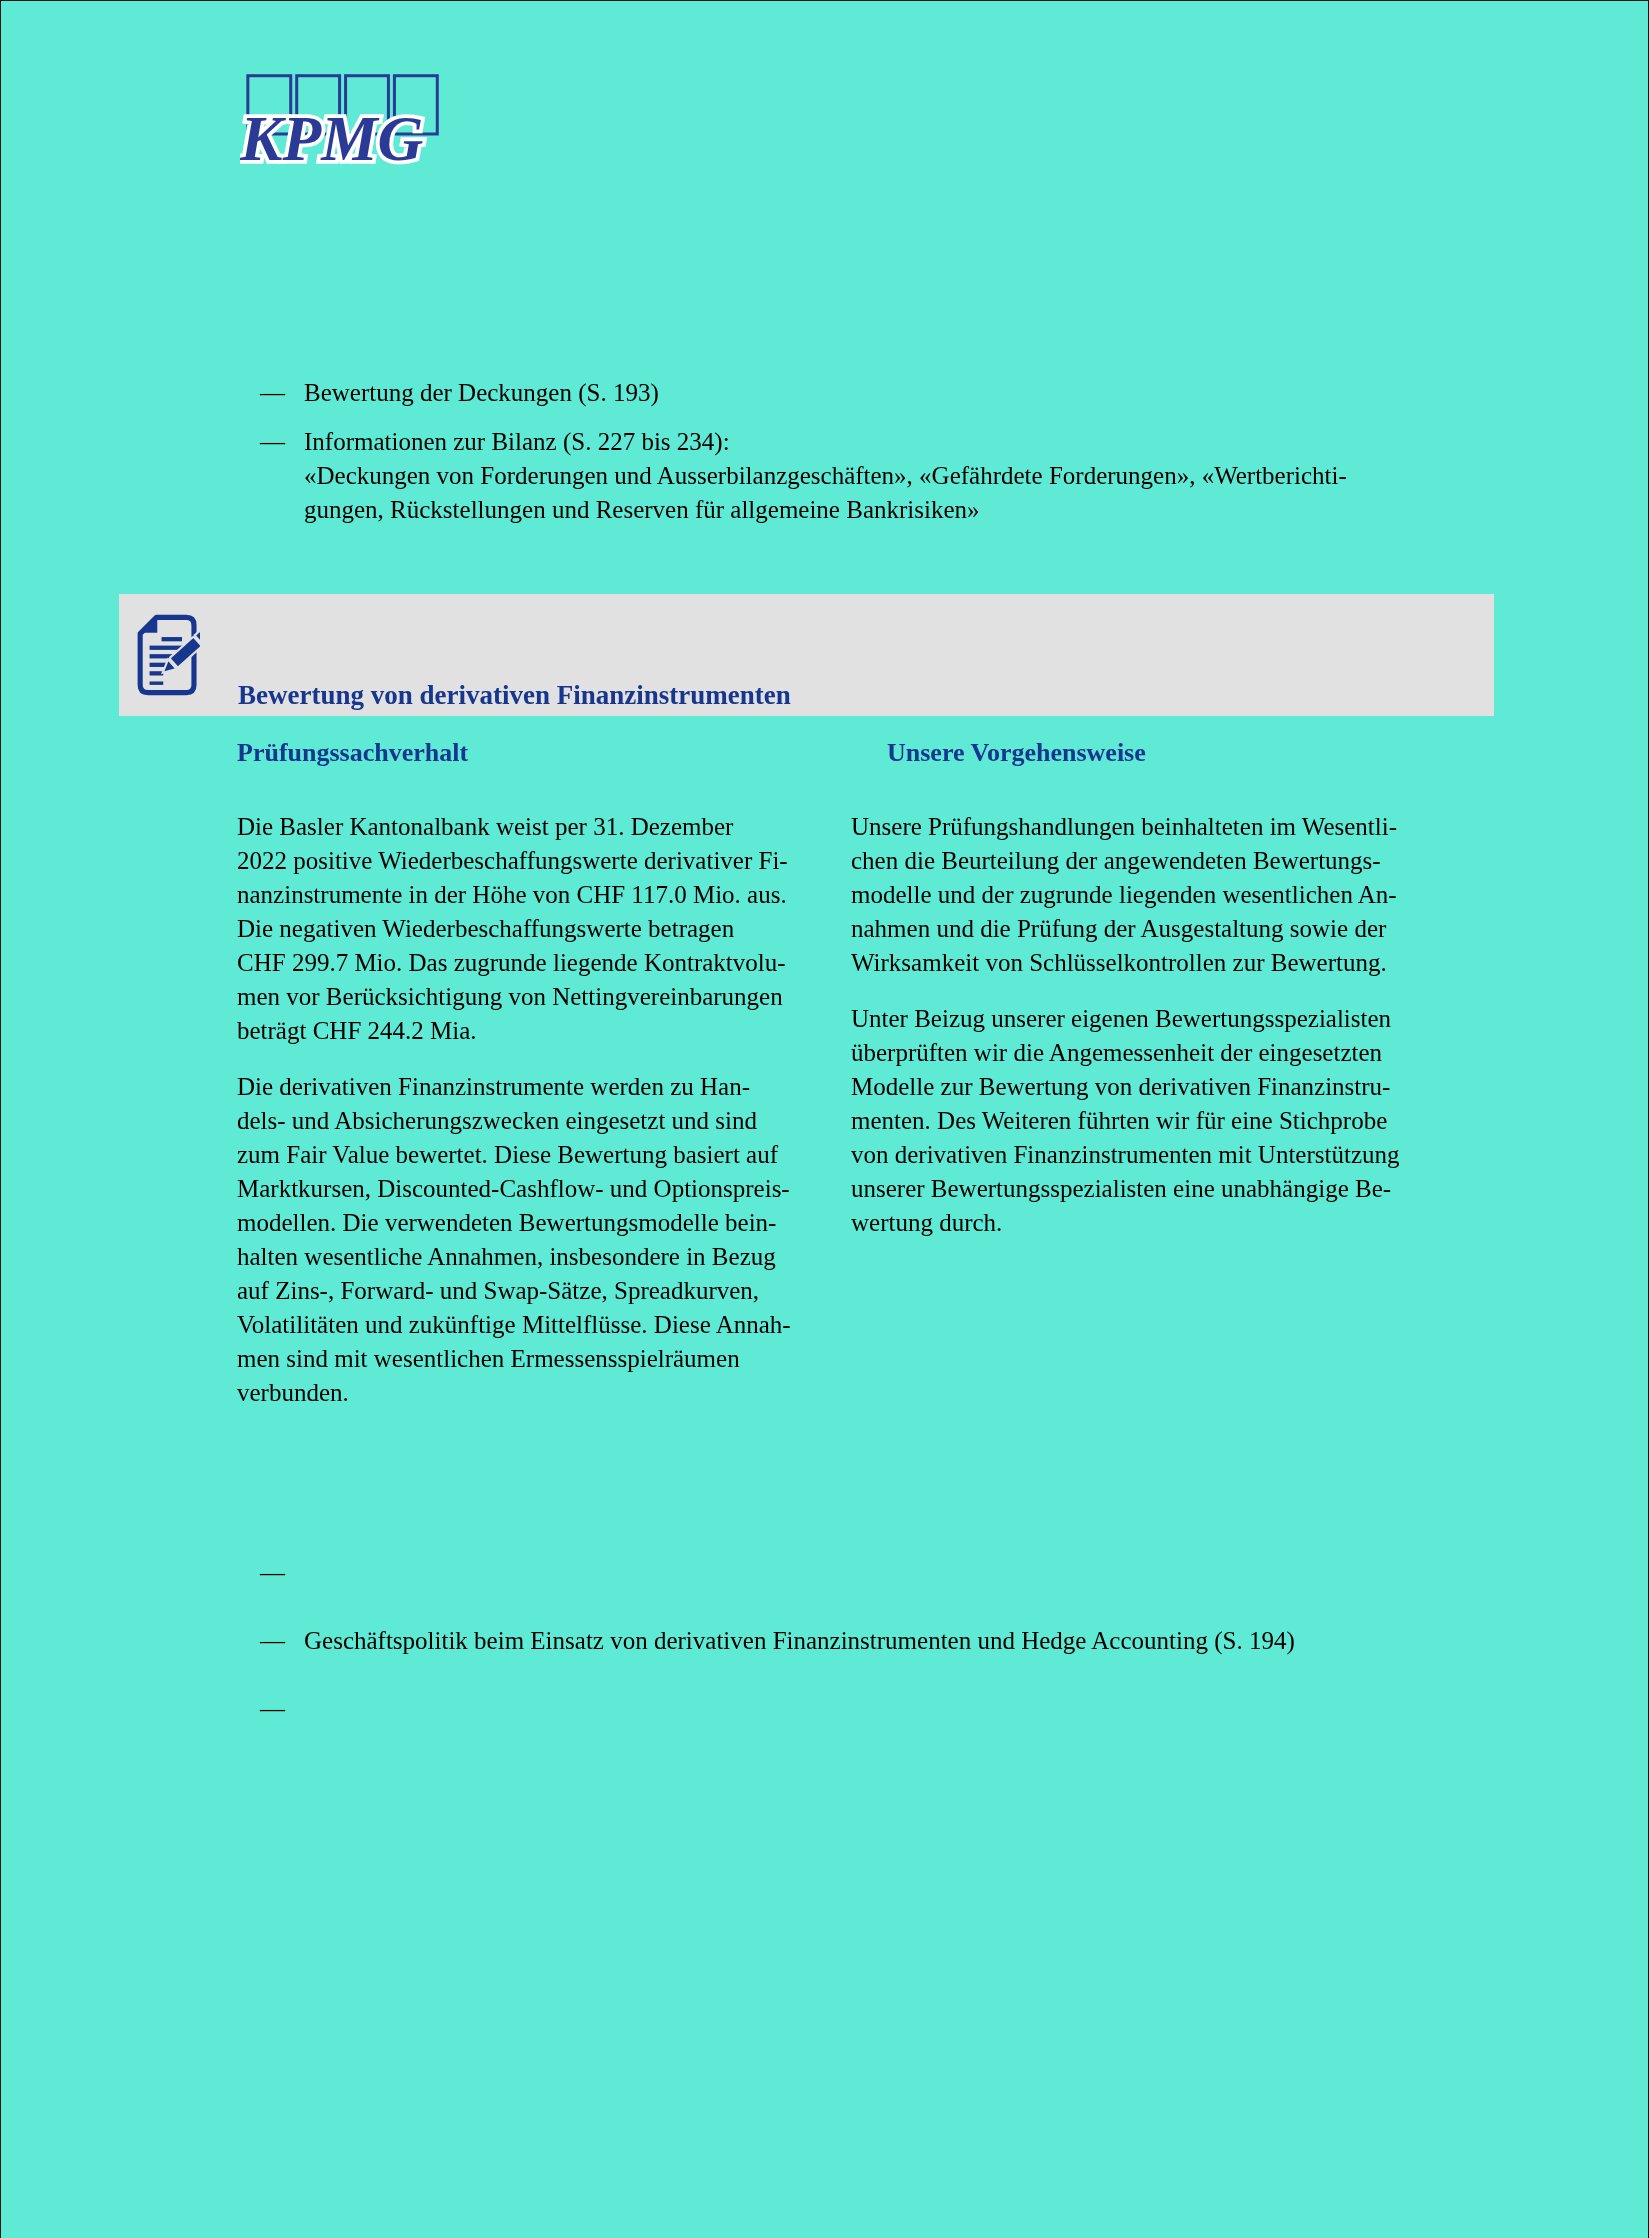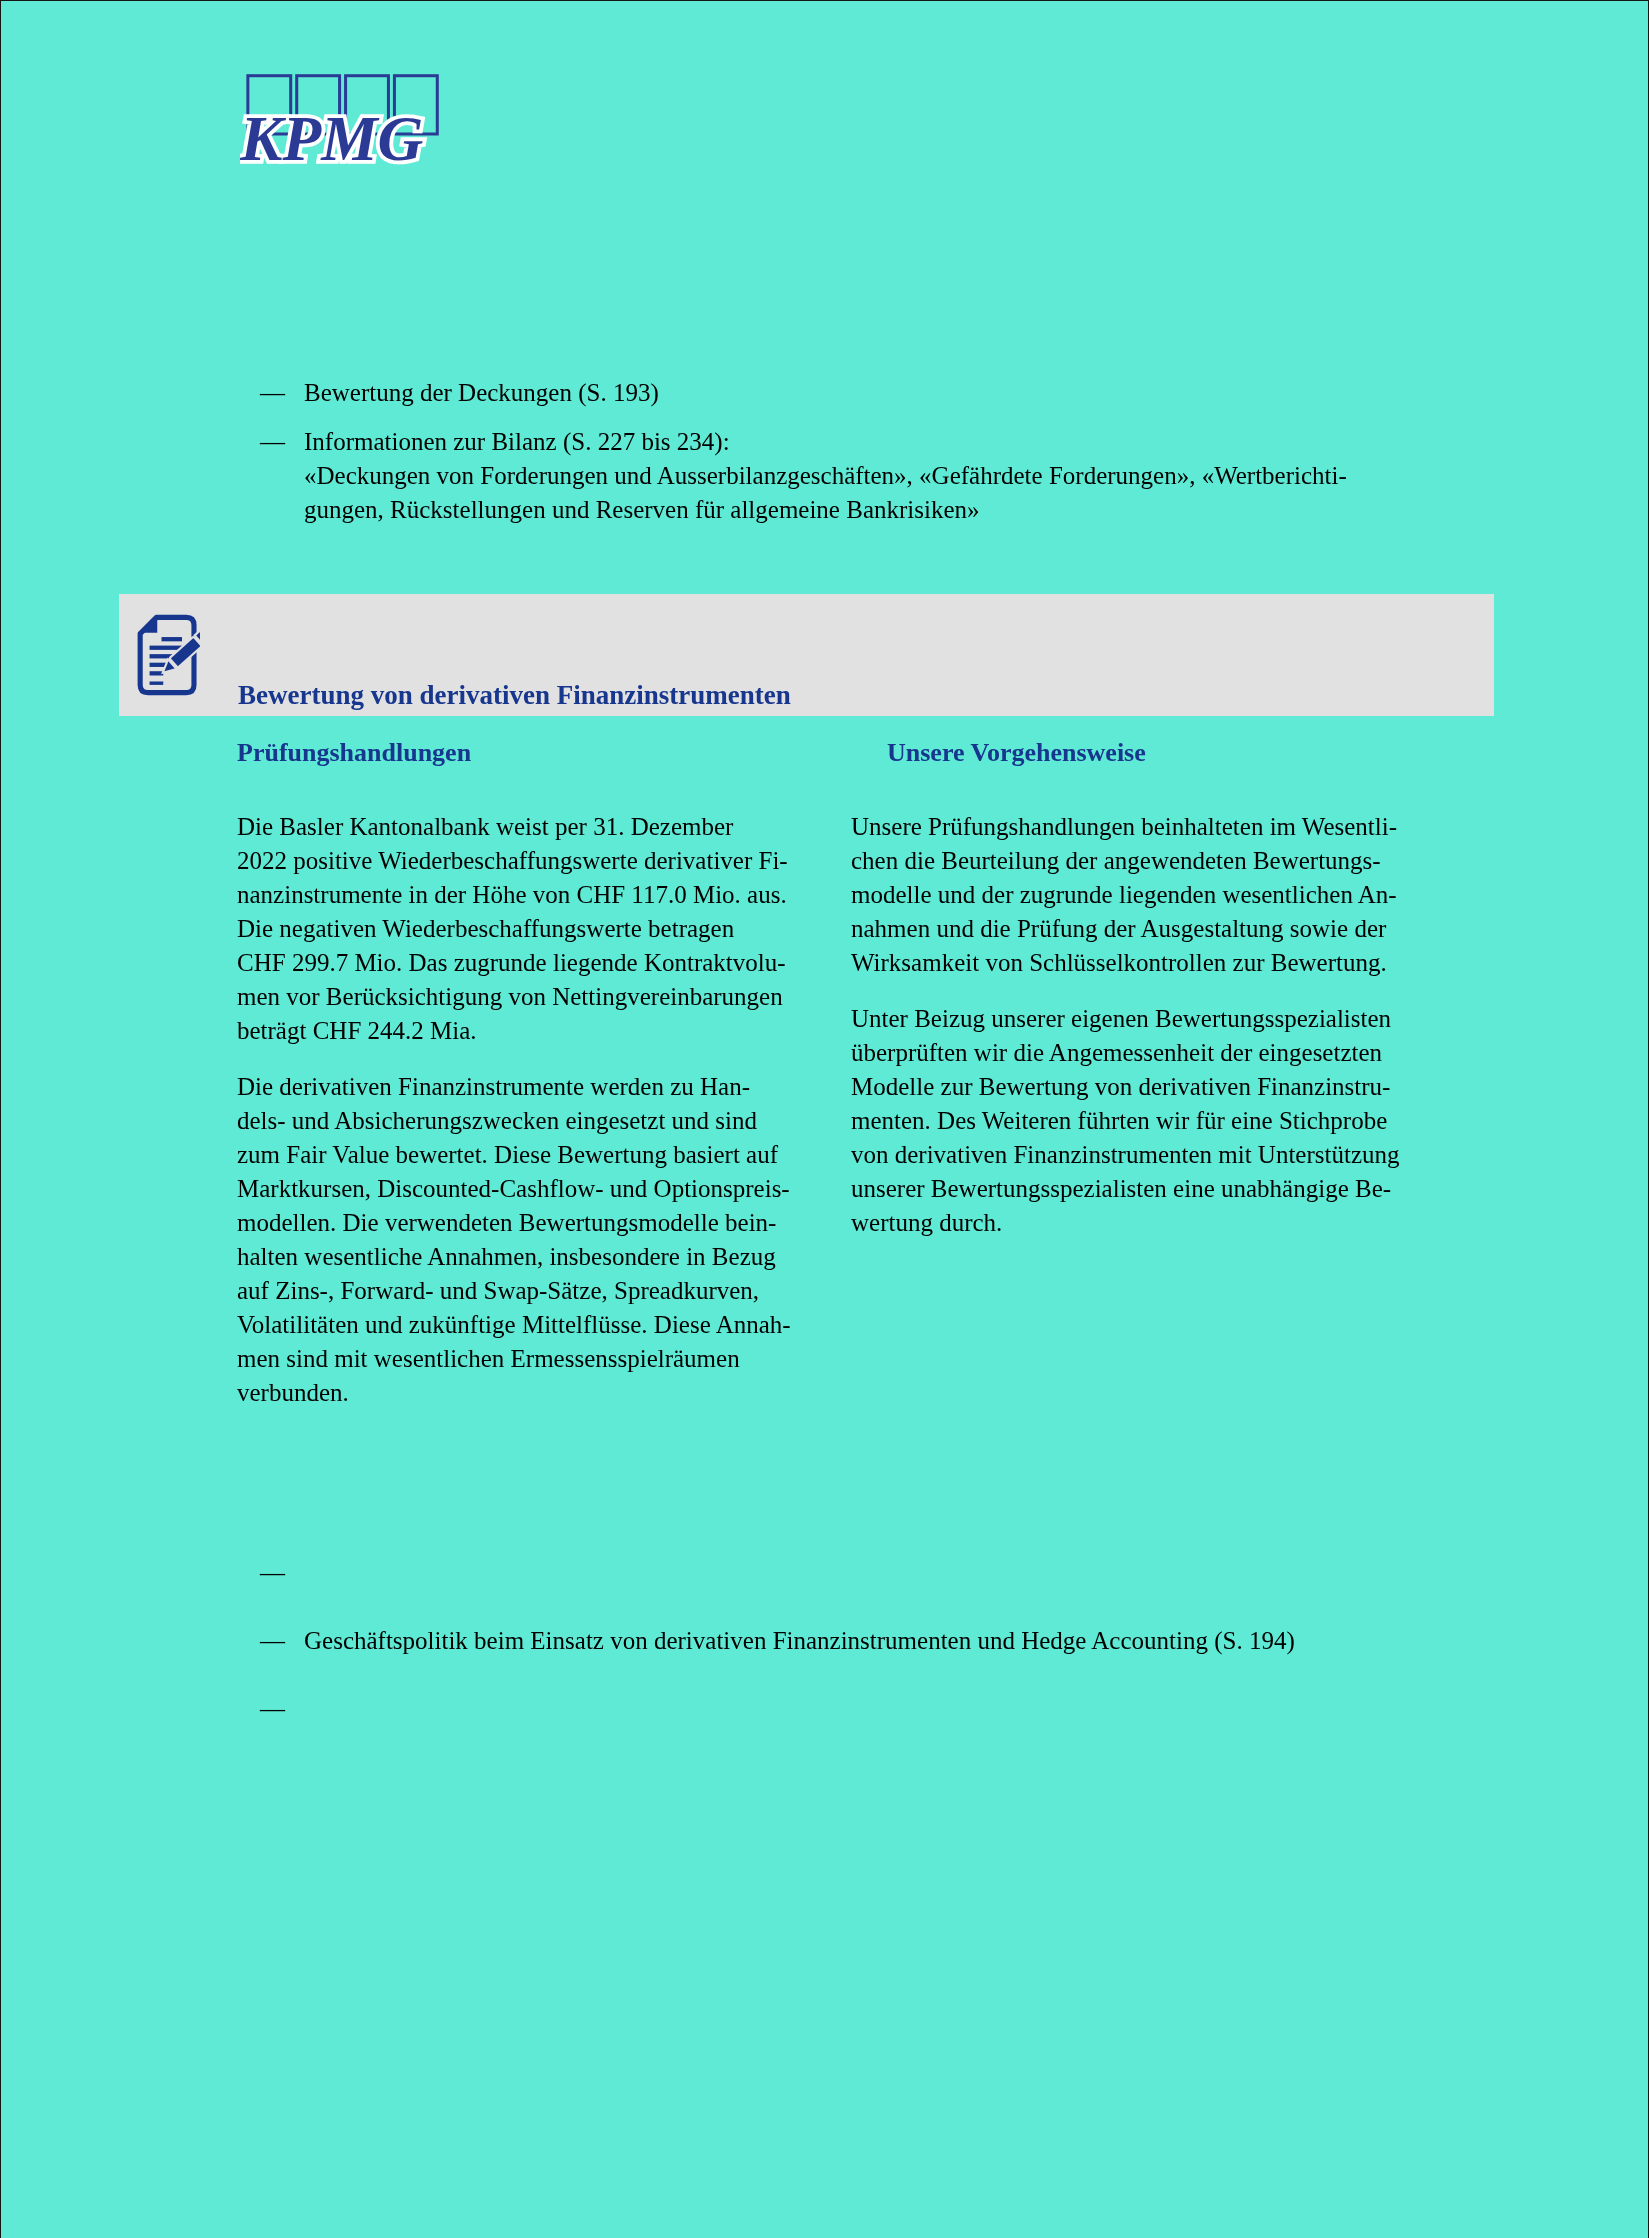--- a/index.html
+++ b/index.html
@@ -82,21 +82,21 @@
       </g>
       <g transform="rotate(48 47 55)" fill="#17368e" stroke="#e1e1e1" stroke-width="2.5">
         <rect x="40" y="10" width="15" height="8"></rect>
         <rect x="40" y="20" width="15" height="38" rx="2"></rect>
         <path d="M40 60 L55 60 L47.5 75 Z"></path>
       </g>
     </svg>
     <div class="banner-title">Bewertung von derivativen Finanzinstrumenten</div>
   </div>
 
-  <div class="col-heading ch-left">Prüfungshandlungen</div>
+  <div class="col-heading ch-left">Prüfungssachverhalt</div>
   <div class="col-heading ch-right">Unsere Vorgehensweise</div>
 
   <div class="col col-left">
     <p>Die Basler Kantonalbank weist per 31. Dezember
 2022 positive Wiederbeschaffungswerte derivativer Fi-
 nanzinstrumente in der Höhe von CHF 117.0 Mio. aus.
 Die negativen Wiederbeschaffungswerte betragen
 CHF 299.7 Mio. Das zugrunde liegende Kontraktvolu-
 men vor Berücksichtigung von Nettingvereinbarungen
 beträgt CHF 244.2 Mia.</p>

